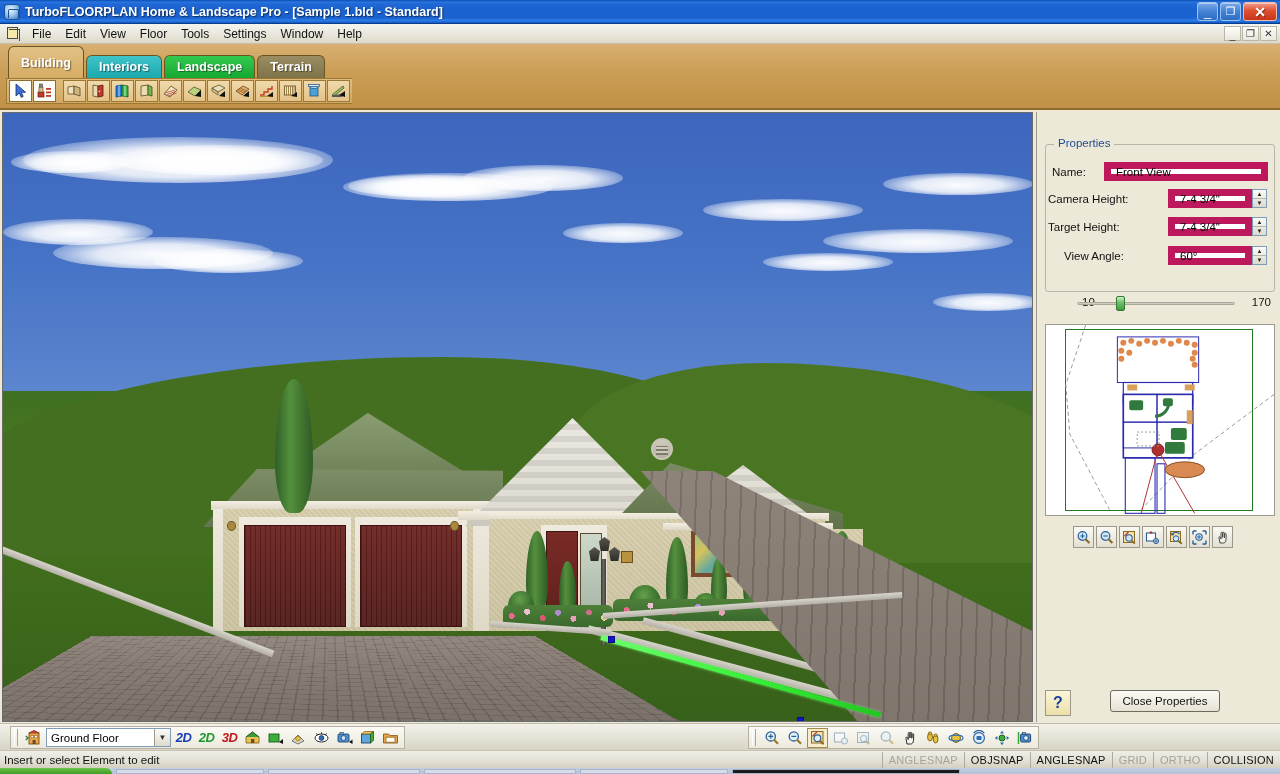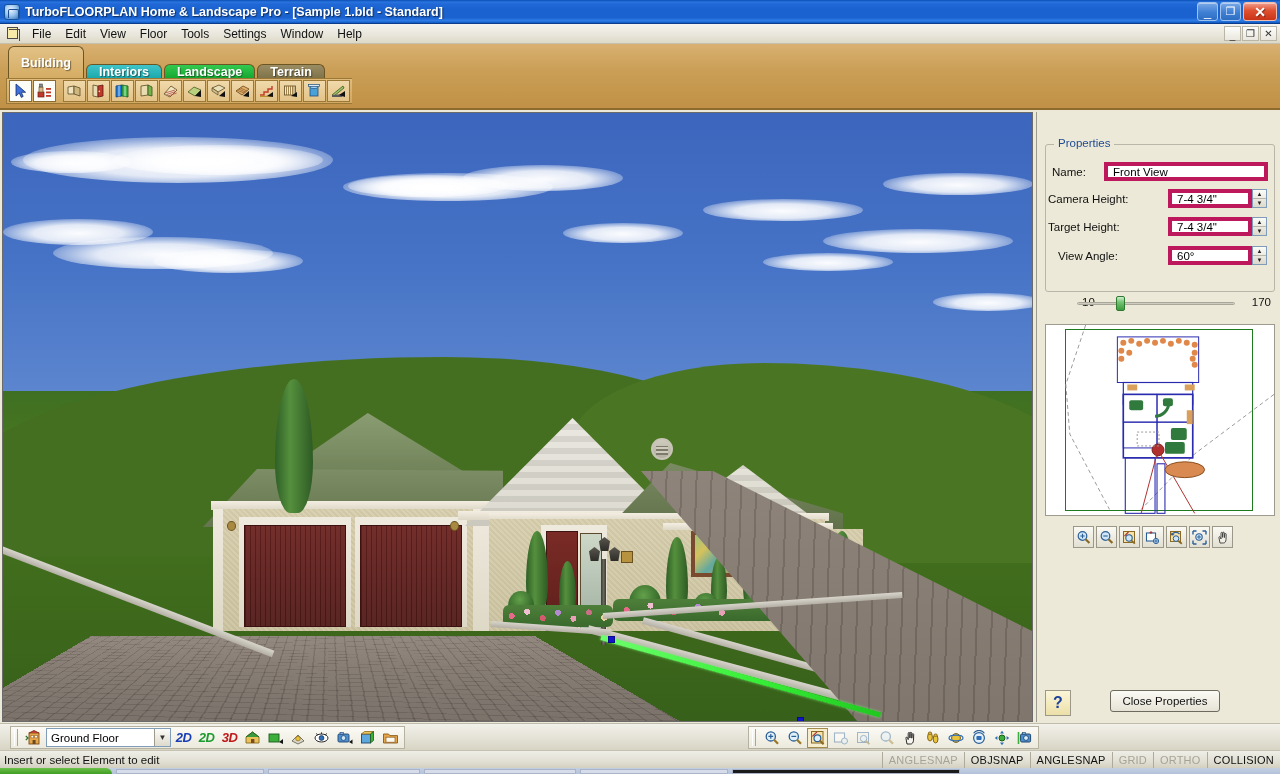--- a/index.html
+++ b/index.html
@@ -96,21 +96,21 @@
 
   
   .tabstrip {
     position: absolute; left: 0; top: 44px; width: 1280px; height: 66px;
     background: #c8a15a;
     background: linear-gradient(180deg,#d9b071 0%, #cb9f57 40%, #c09146 100%);
     border-bottom: 2px solid #8e6a2d;
   }
   .tabs { position: absolute; left: 8px; top: 8px; display: flex; align-items: flex-end; height: 26px; }
   .tab {
-    height: 14px; padding: 0 12px;
+    height: 23px; padding: 0 12px;
     display: flex; align-items: center; justify-content: center;
     font-weight: bold; font-size: 12.5px; color: #fff;
     border-radius: 6px 6px 0 0;
     border: 1px solid #6d5423; border-bottom: none;
     text-shadow: 1px 1px 1px rgba(0,0,0,0.45);
     margin-right: 2px;
     position: relative;
   }
   .tab.building {
     height: 32px;
@@ -337,21 +337,21 @@
     background: #ece9d8;
   }
   .group-legend {
     position: absolute; left: 8px; top: -8px; background: #ece9d8;
     padding: 0 4px; color: #1f4a94; font-size: 11.5px;
   }
   .fld-label {
     position: absolute; color: #111; font-size: 11.5px; text-align: left;
   }
   .txtbox {
-    position: absolute; background: #fff; border: 4px solid #be185d;
+    position: absolute; background: #fff; border: 7px solid #be185d;
     font-size: 11.5px; color: #000; display: flex; align-items: center;
     padding-left: 5px; height: 19px;
   }
   .spinner {
     position: absolute; width: 15px; height: 19px;
     border: 1px solid #7f9db9; background: linear-gradient(180deg,#fbfbf8,#ddd9cc);
     display: flex; flex-direction: column;
   }
   .spinner div {
     flex: 1; display: flex; align-items: center; justify-content: center;
@@ -736,21 +736,21 @@
         <div>▼</div>
       </div>
 
       <div class="fld-label" style="left:2px; top:76px; width:112px;">Target Height:</div>
       <div class="txtbox" style="left:122px; top:72px; width:84px;">7-4 3/4"</div>
       <div class="spinner" style="left:206px; top:72px;">
         <div>▲</div>
         <div>▼</div>
       </div>
 
-      <div class="fld-label" style="left:12px; top:105px; width:112px;">View Angle:</div>
+      <div class="fld-label" style="left:18px; top:105px; width:112px;">View Angle:</div>
       <div class="txtbox" style="left:122px; top:101px; width:84px;">60°</div>
       <div class="spinner" style="left:206px; top:101px;">
         <div>▲</div>
         <div>▼</div>
       </div>
     </div>
 
     <div class="slider-row">
       <div class="slider-min" style="left:0px;margin-left:33px;">10</div>
       <div class="slider-track"></div>

